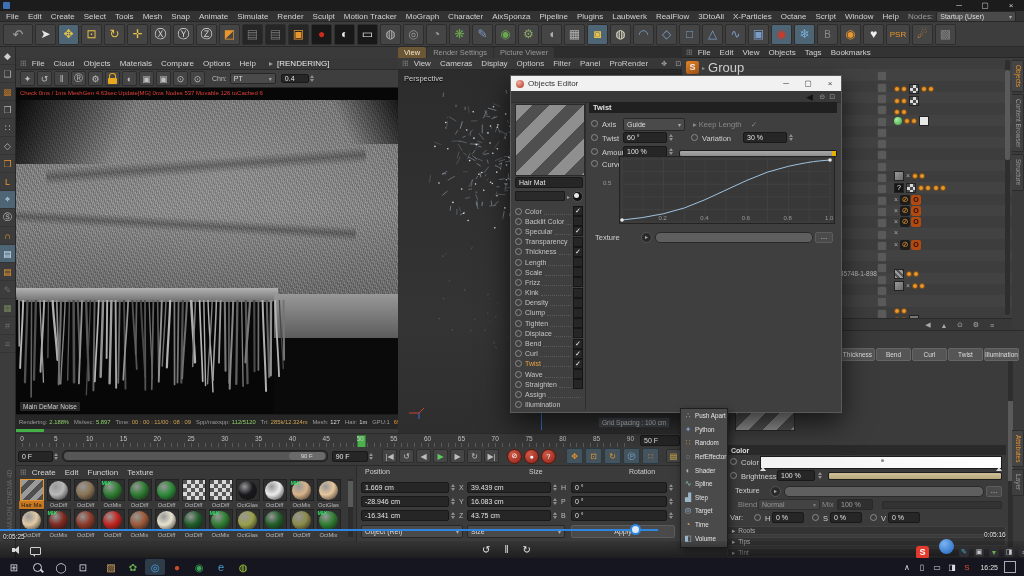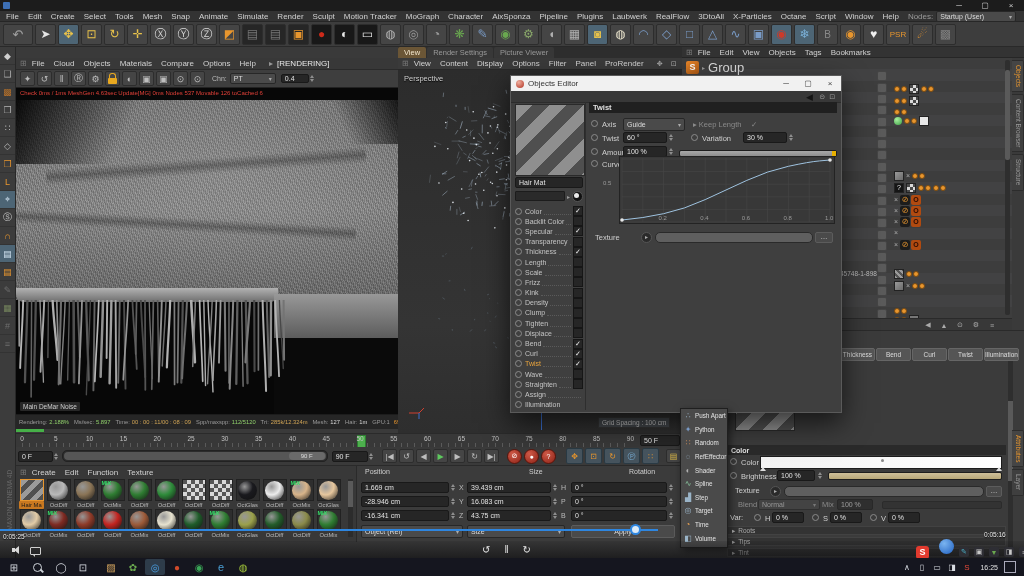--- a/index.html
+++ b/index.html
@@ -471,21 +471,21 @@
 
   <div id="persp-tabs" class="abs">
       <span class="ptab active">View</span>
       <span class="ptab">Render Settings</span>
       <span class="ptab">Picture Viewer</span>
     </div>
   <div id="persp-menu-row" class="abs">
     <span style="color:#777;margin-right:5px">⊞</span>
     <div id="persp-menu" style="display:flex">
         <span class="mi">View</span>
-        <span class="mi">Content</span>
+        <span class="mi">Cameras</span>
         <span class="mi">Display</span>
         <span class="mi">Options</span>
         <span class="mi">Filter</span>
         <span class="mi">Panel</span>
         <span class="mi">ProRender</span>
       </div>
     <div id="persp-nav">
         <span class="tile ">✥</span>
         <span class="tile ">⊡</span>
         <span class="tile ">↻</span>

